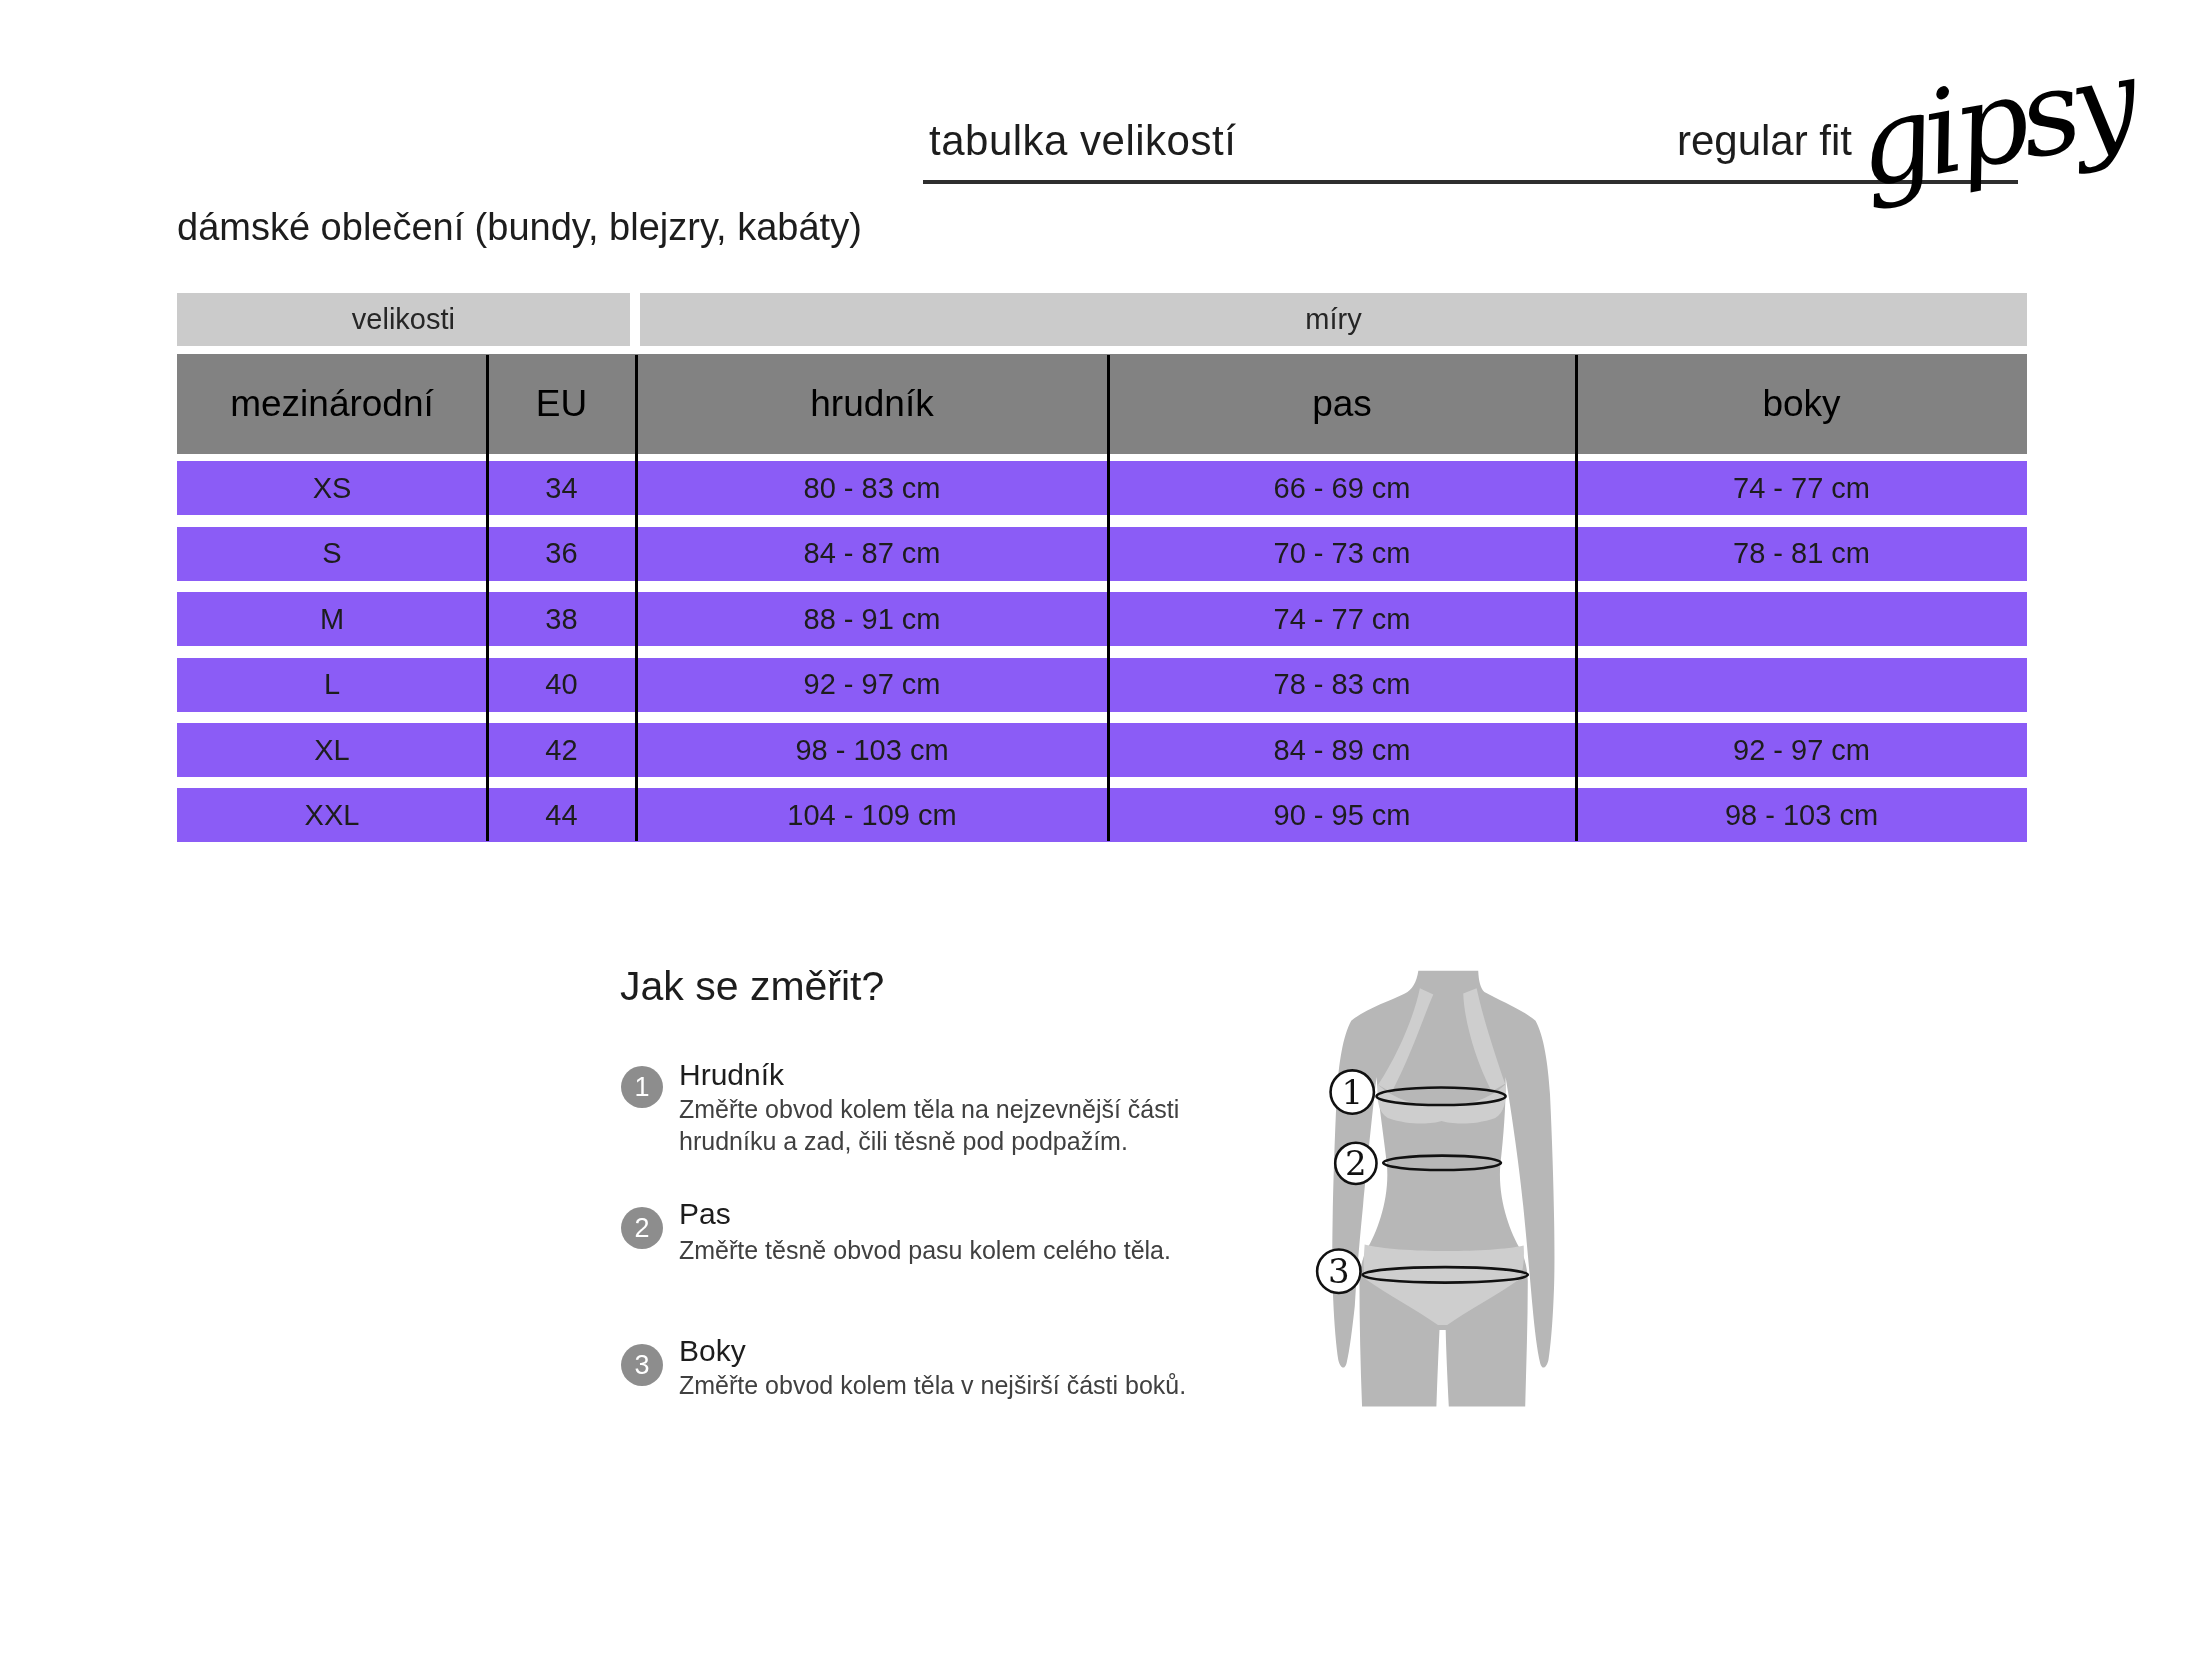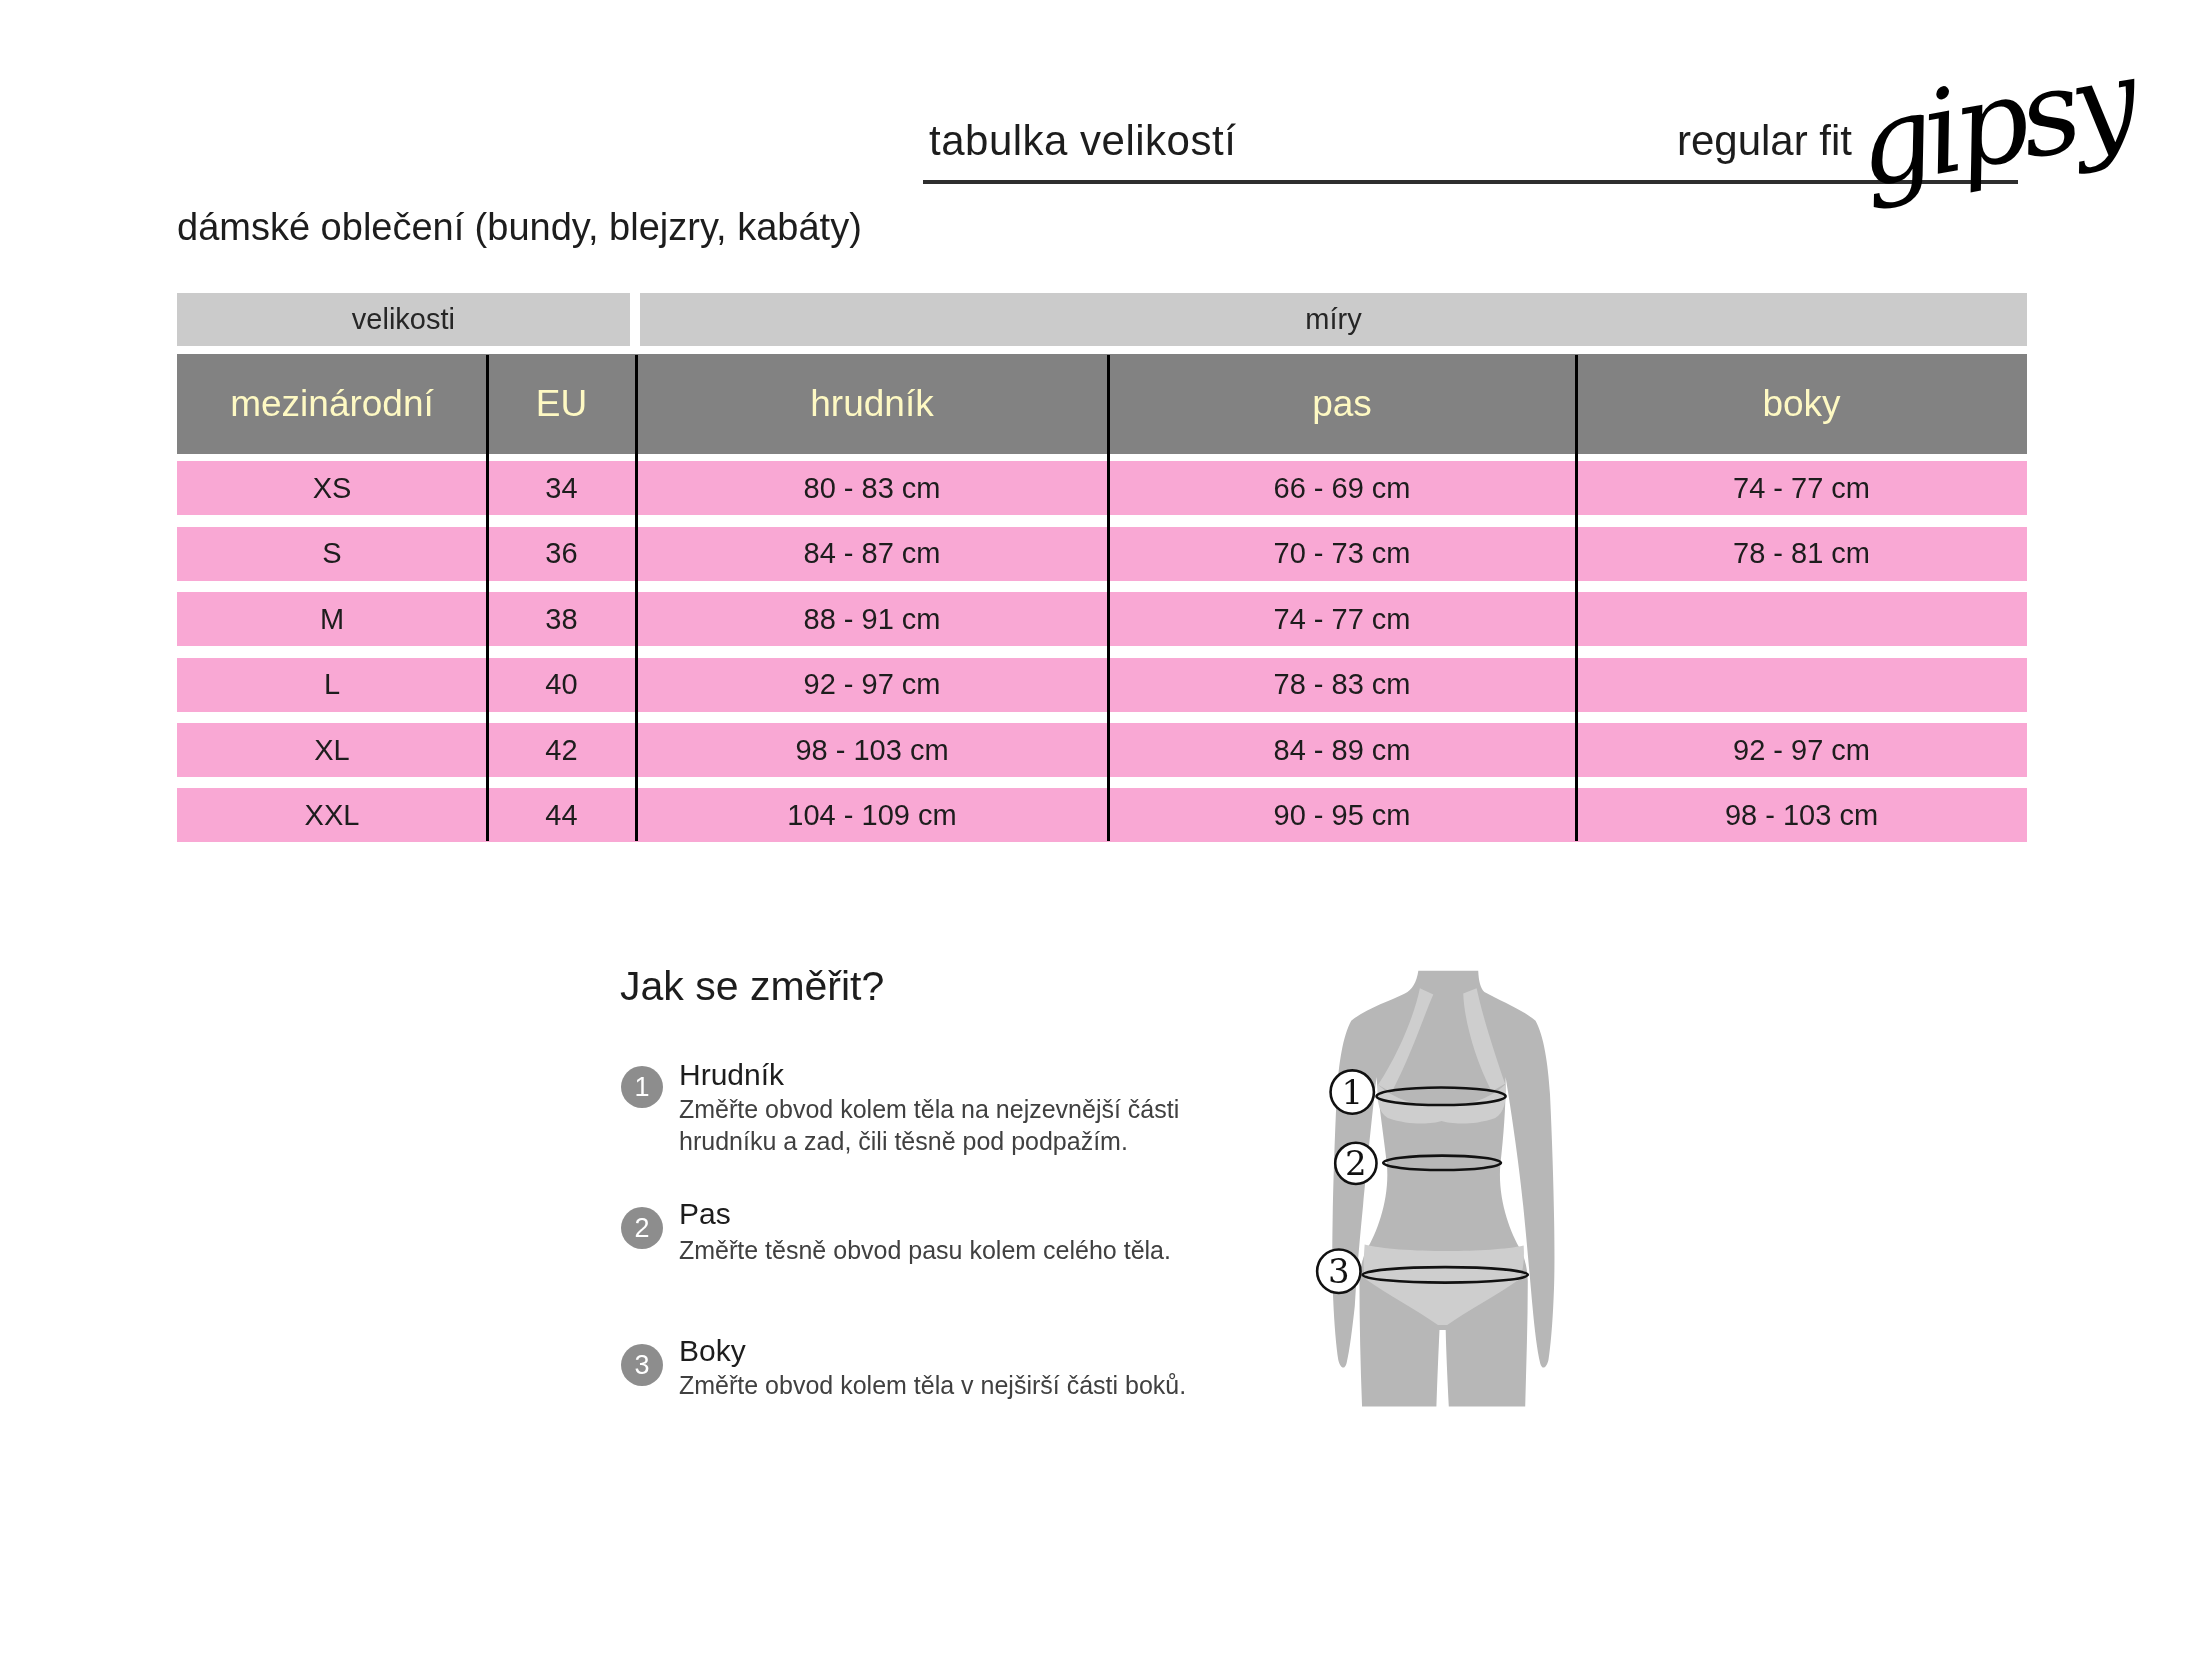--- a/index.html
+++ b/index.html
@@ -46,27 +46,27 @@
   .band-row{ display:flex; height:53px; }
   .band-cell{
     background:#cbcbcb; display:flex; align-items:center; justify-content:center;
     font-size:29px; color:#262626;
   }
   .band-sizes{ width:460px; }
   .band-gap{ width:10.3px; }
   .band-measures{ width:1409px; }
   .hdr-row{
     margin-top:8.3px; height:100px; background:#828282;
-    display:flex; color:#fef9c3; font-size:37px; font-weight:300;
+    display:flex; color:#000000; font-size:37px; font-weight:300;
   }
   .cell{ display:flex; align-items:center; justify-content:center; }
   .c0{ width:310px; } .c1{ width:149px; } .c2{ width:472px; }
   .c3{ width:468px; } .c4{ width:451px; }
   .data-row{
-    height:54px; background:#f9a8d4; display:flex;
+    height:54px; background:#8b5cf6; display:flex;
     font-size:29px; color:#1d1d1d;
   }
   .gap-first{ margin-top:7.2px; }
   .gap-next{ margin-top:11.4px; }
   .vline{
     position:absolute; top:62px; width:2.6px; height:486px; background:#000;
   }
   .vl1{ left:309px; } .vl2{ left:458px; } .vl3{ left:930px; } .vl4{ left:1398px; }
   
   .guide-title{

